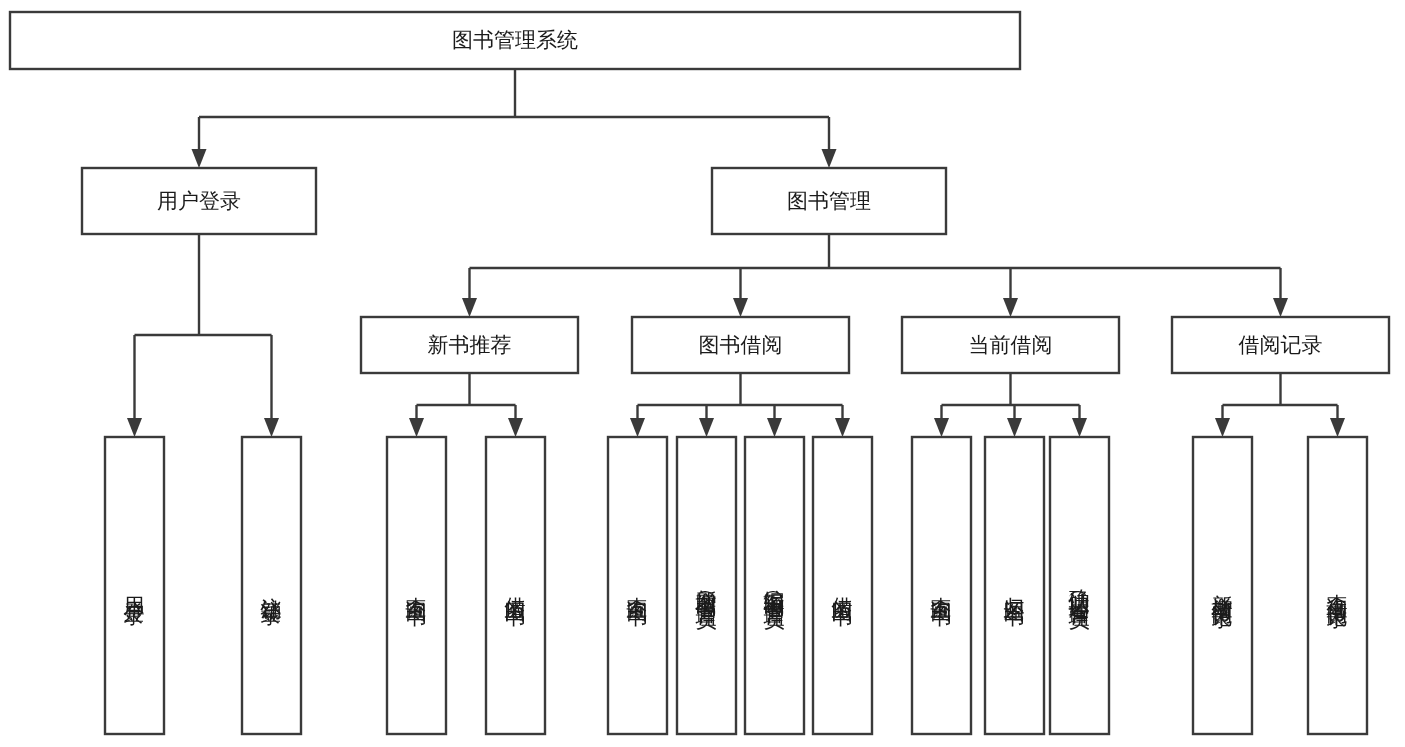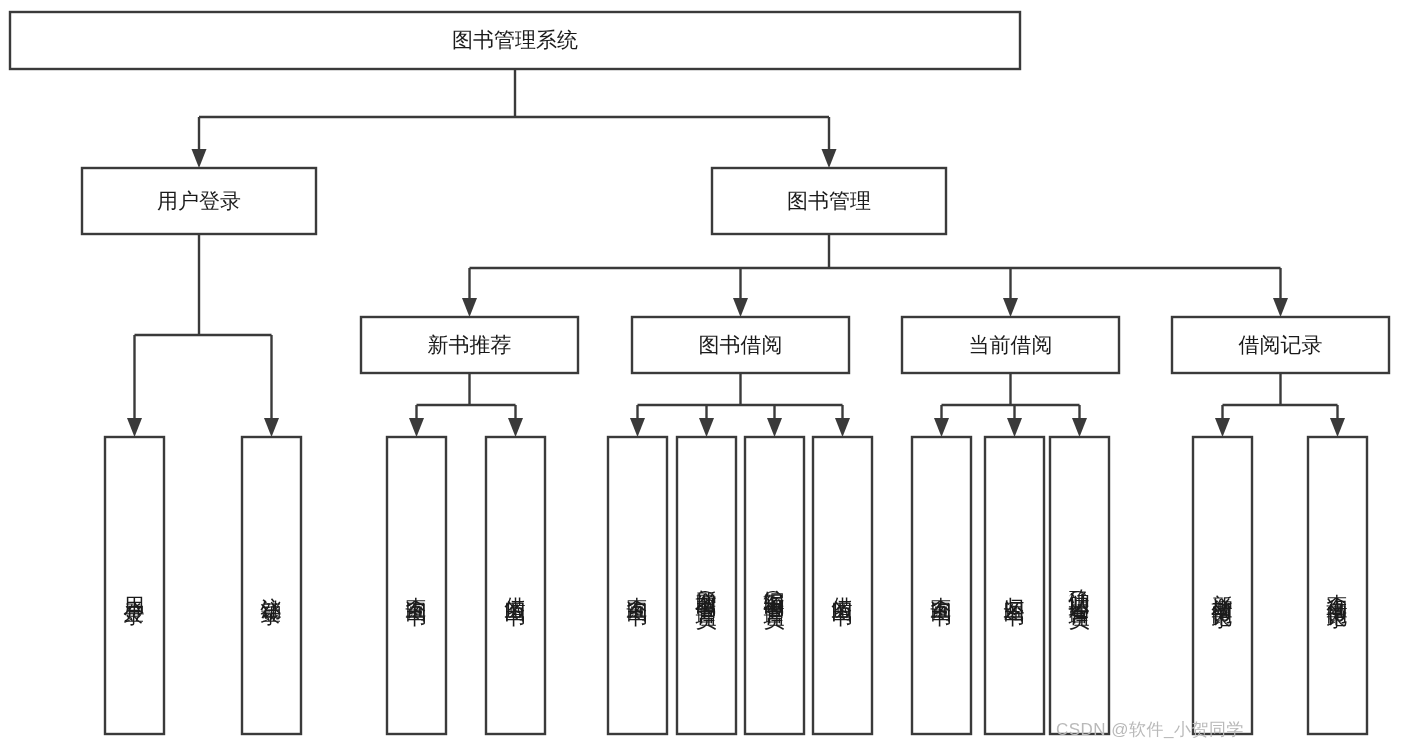--- a/index.html
+++ b/index.html
@@ -204,15 +204,14 @@
         <span>确认归还（管理员）</span>
       </div>
       <div class="node-label-v" style="left: 1193px; top: 437px; width: 59px; height: 297px;">
         <span>新增借阅记录</span>
       </div>
       <div class="node-label-v" style="left: 1308px; top: 437px; width: 59px; height: 297px;">
         <span>查询借阅记录</span>
       </div>
     </div>
 
-  <div class="watermark">CSDN @软件_小贺同学</div>
 
 </div>
 
 </body></html>

